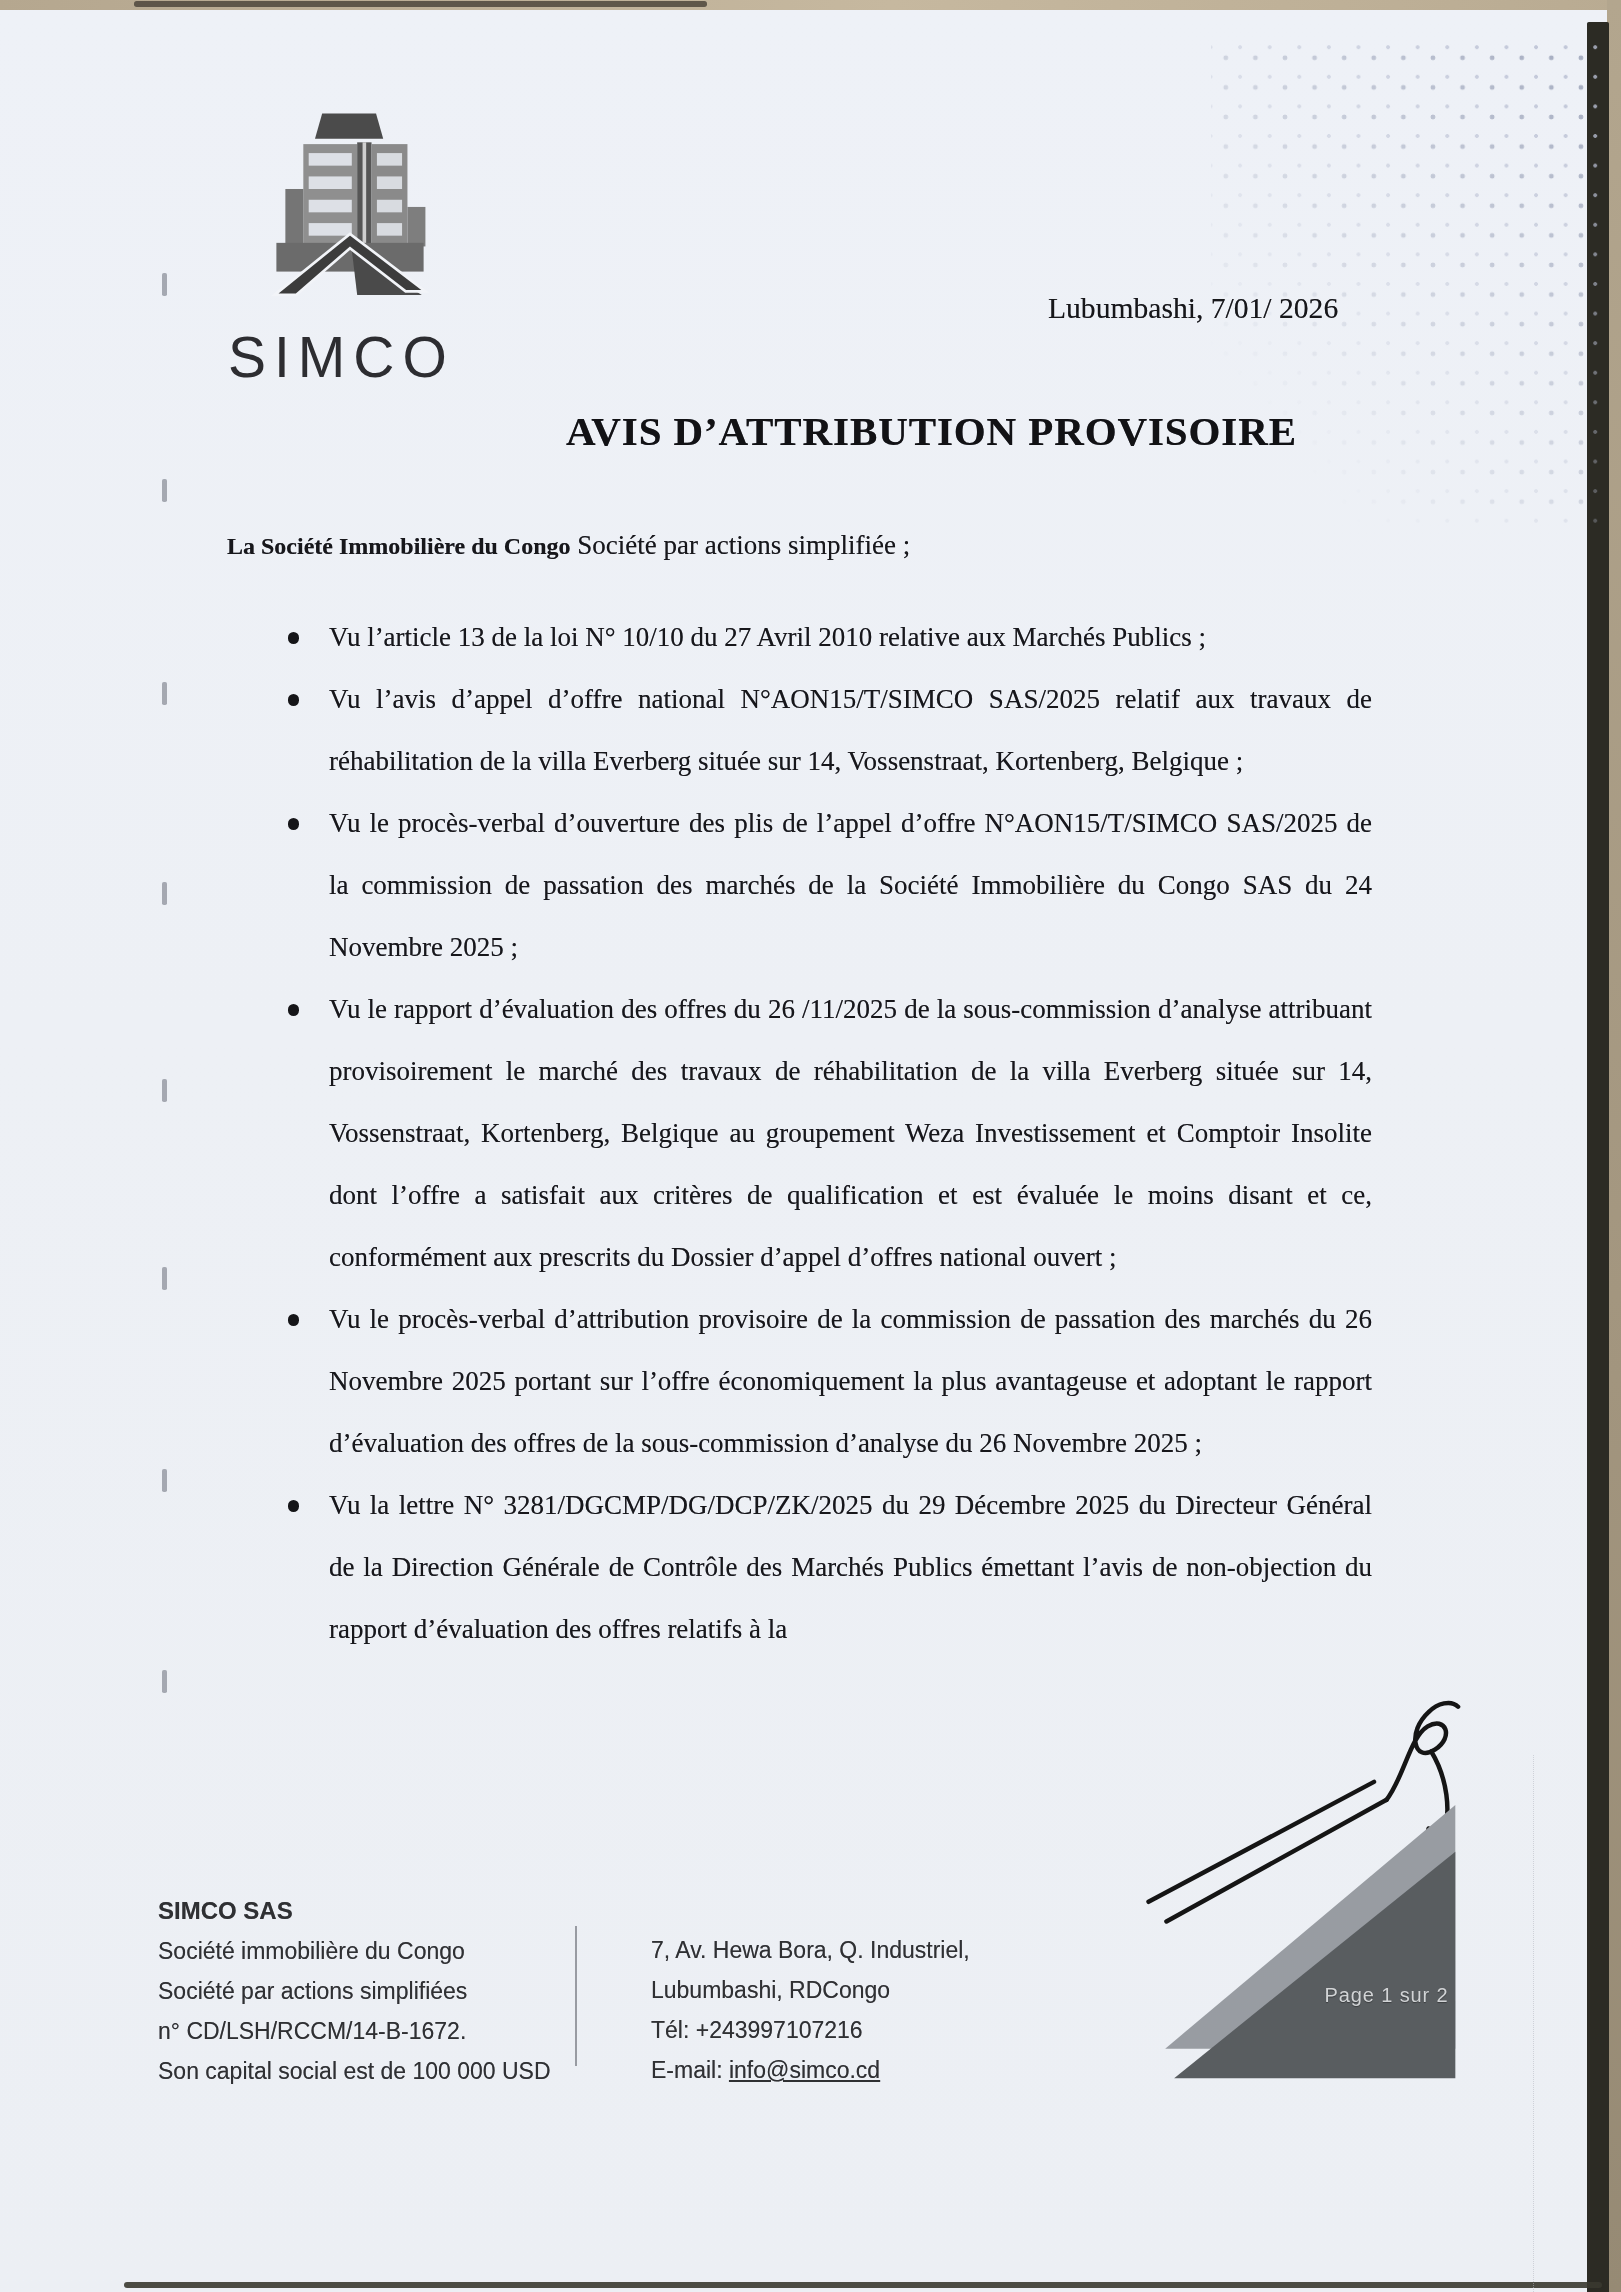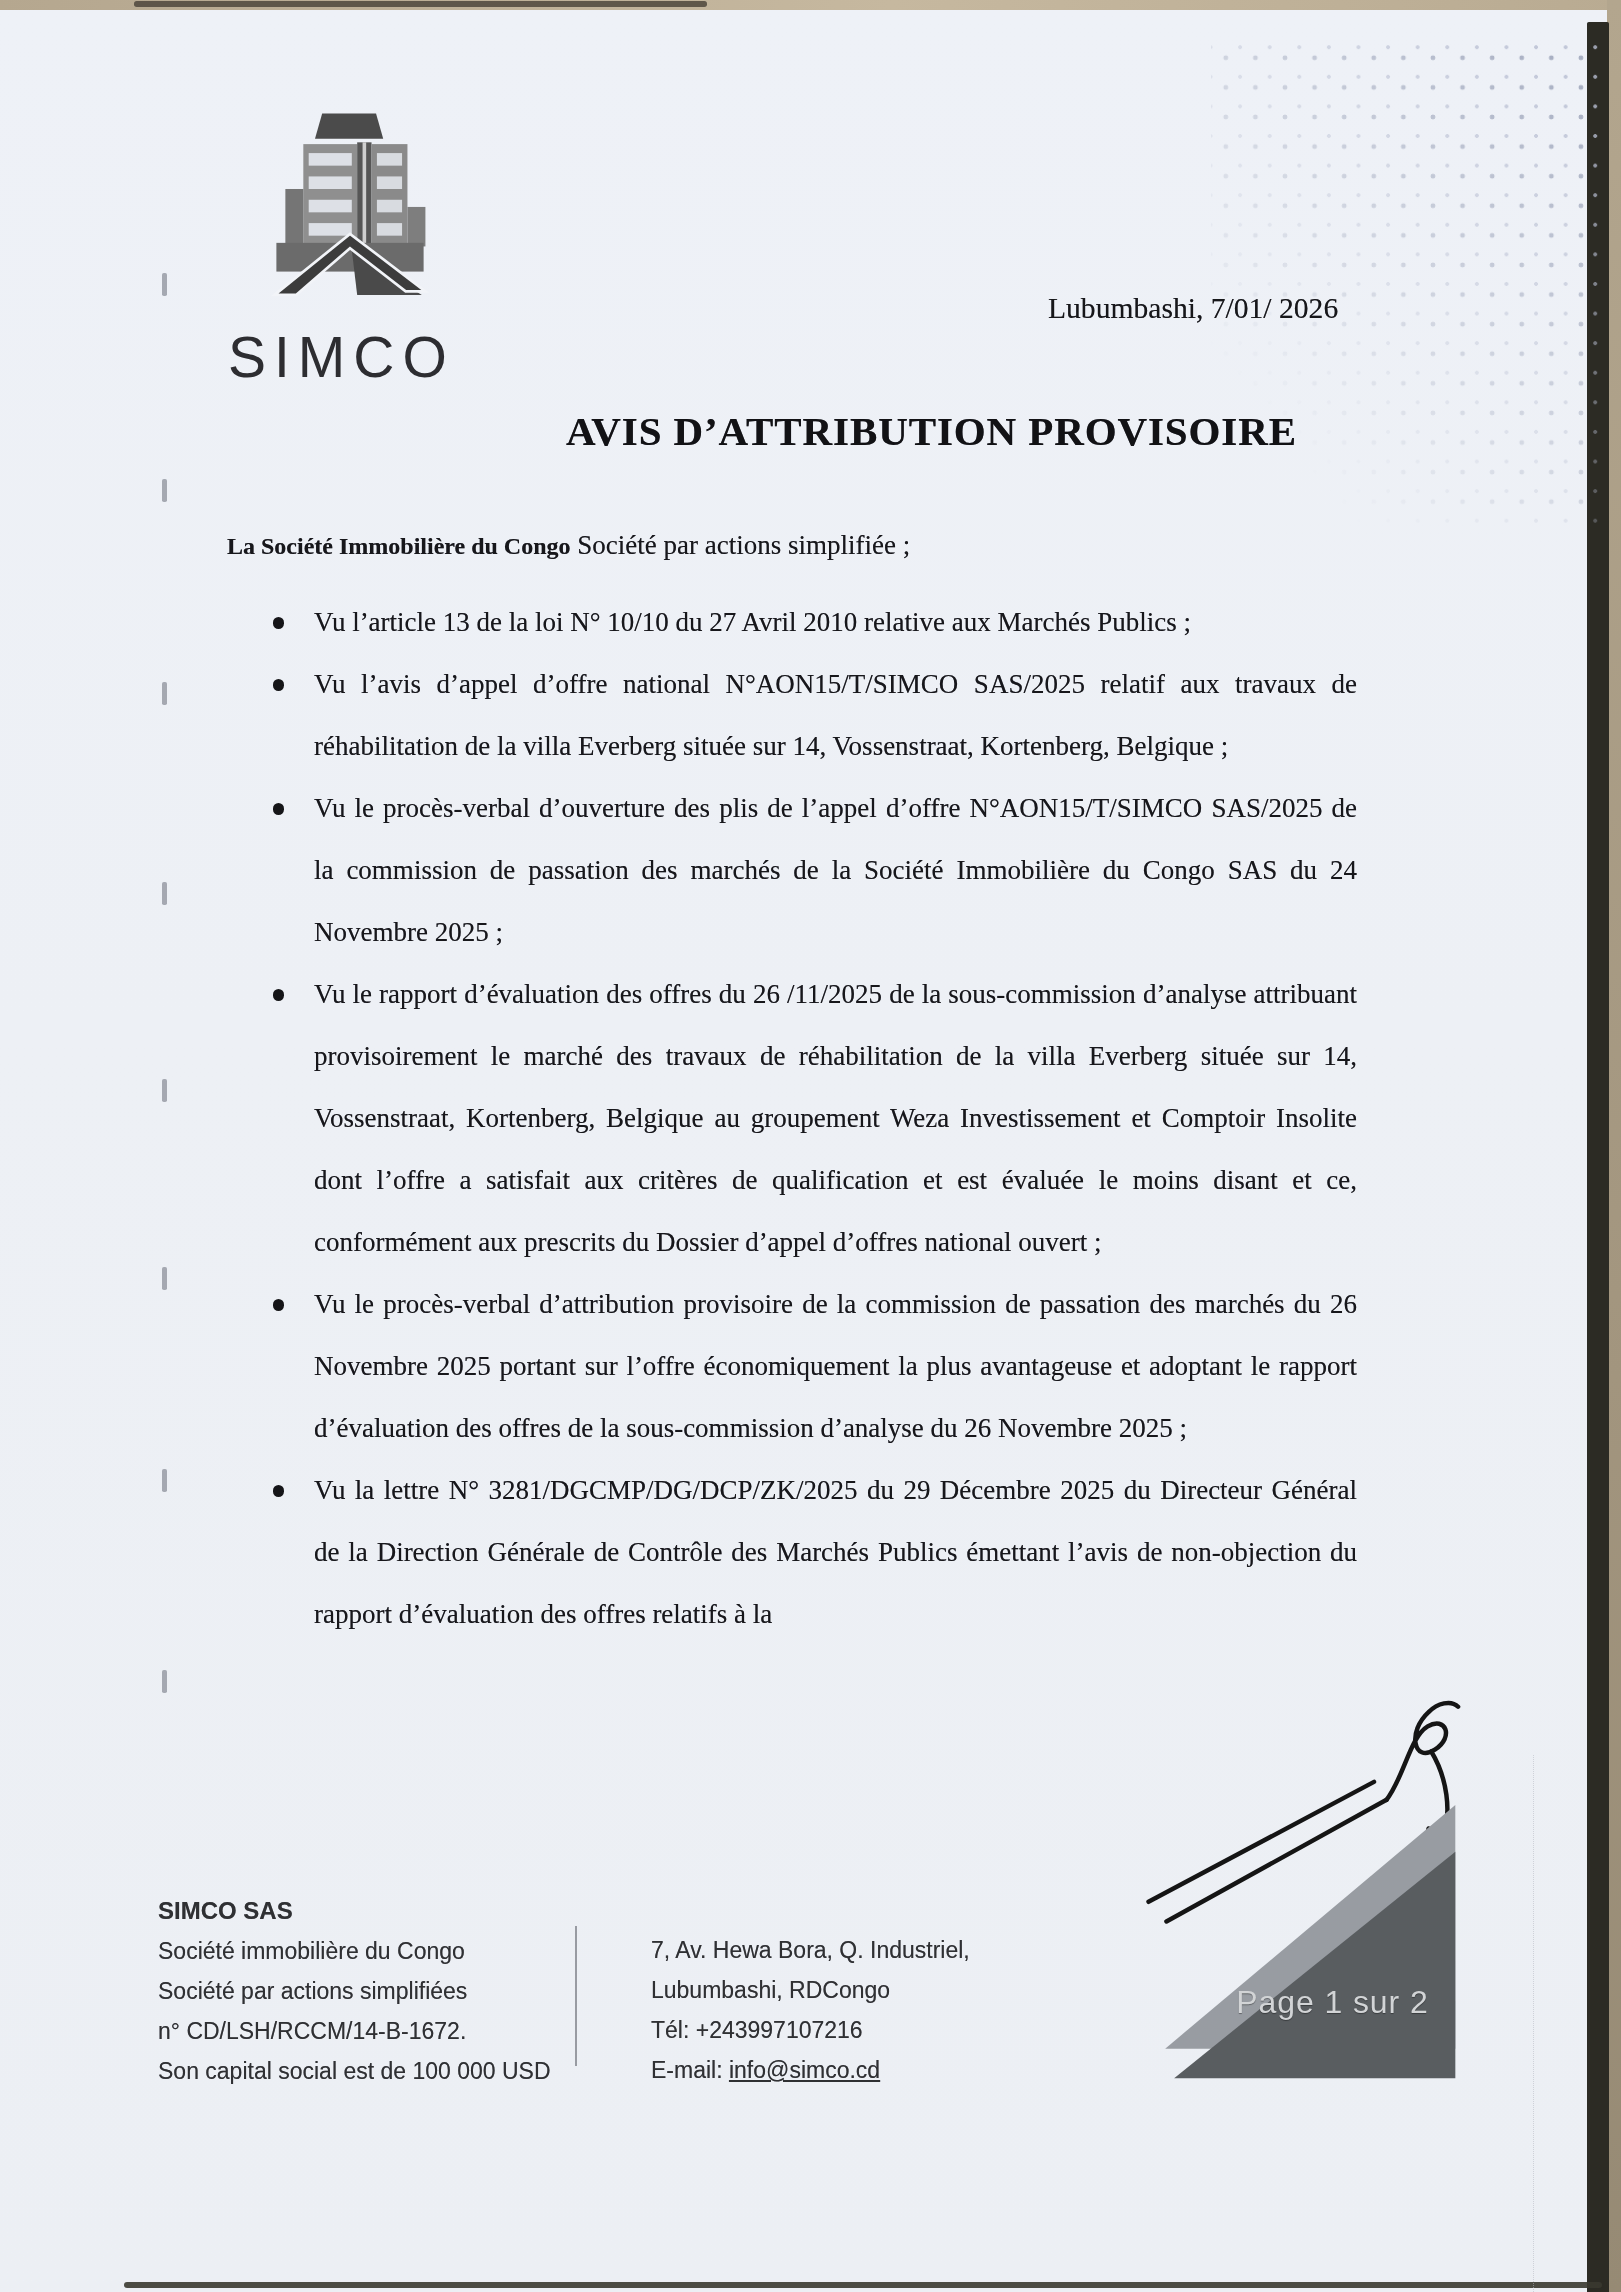--- a/index.html
+++ b/index.html
@@ -34,38 +34,38 @@
   .dateline{position:absolute;left:1048px;top:292px;font-size:29.6px;color:#17171a;
     text-shadow:0 0 0.5px rgba(20,20,35,.55);}
   .doc-title{position:absolute;left:242px;top:407px;width:1379px;text-align:center;
     font-size:41px;font-weight:bold;letter-spacing:0.9px;color:#121215;
     text-shadow:0 0 0.6px rgba(10,10,25,.6);}
   
   .intro{position:absolute;left:227px;top:530px;width:1164px;color:#17171b;
     text-shadow:0 0 0.5px rgba(20,20,35,.5);}
   .intro .lead{font-size:24px;font-weight:bold;}
   .intro .rest{font-size:27px;}
-  .bullets{position:absolute;left:269px;top:591px;width:1088px;margin:0;padding:0;list-style:none;}
+  .bullets{position:absolute;left:269px;top:591px;width:1088px;margin:15px;padding:0;list-style:none;}
   .bullets li{position:relative;padding-left:45px;margin:0;
     font-size:27px;line-height:62px;text-align:justify;color:#17171b;
     text-shadow:0 0 0.5px rgba(20,20,35,.5);}
   .bullets li::before{content:"";position:absolute;left:3.6px;top:26px;width:11.6px;height:11.6px;border-radius:50%;background:#151518;}
   
   .footer-company{position:absolute;left:158px;top:1891px;
     font-family:"Liberation Sans",sans-serif;font-size:23px;line-height:40px;color:#2f3033;
     text-shadow:0 0 0.4px rgba(30,30,40,.45);}
   .footer-company .name{font-weight:bold;font-size:24px;}
   .footer-divider{position:absolute;left:575px;top:1926px;height:140px;width:0;border-left:2.7px solid #83868d;opacity:.8;}
   .footer-contact{position:absolute;left:651px;top:1930px;
     font-family:"Liberation Sans",sans-serif;font-size:23px;line-height:40px;color:#2f3033;
     text-shadow:0 0 0.4px rgba(30,30,40,.45);}
   .footer-contact .email{text-decoration:underline;color:#2f3033;}
   .page-triangles{position:absolute;left:1158px;top:1780px;}
-  .page-indicator{position:absolute;left:1234px;top:1984px;width:197px;text-align:center;
-    font-family:"Liberation Sans",sans-serif;font-size:32px;letter-spacing:0.9px;color:#d2d4d6;
+  .page-indicator{position:absolute;left:1288px;top:1984px;width:197px;text-align:center;
+    font-family:"Liberation Sans",sans-serif;font-size:20px;letter-spacing:0.9px;color:#d2d4d6;
     text-shadow:0 0.9px 0.9px rgba(0,0,0,.35);}
   .signature{position:absolute;left:1136px;top:1694px;}
 </style>
 </head>
 <body>
 
 <div class="page">
 
   <div class="edge-top"></div>
   <div class="edge-top-dark"></div>

